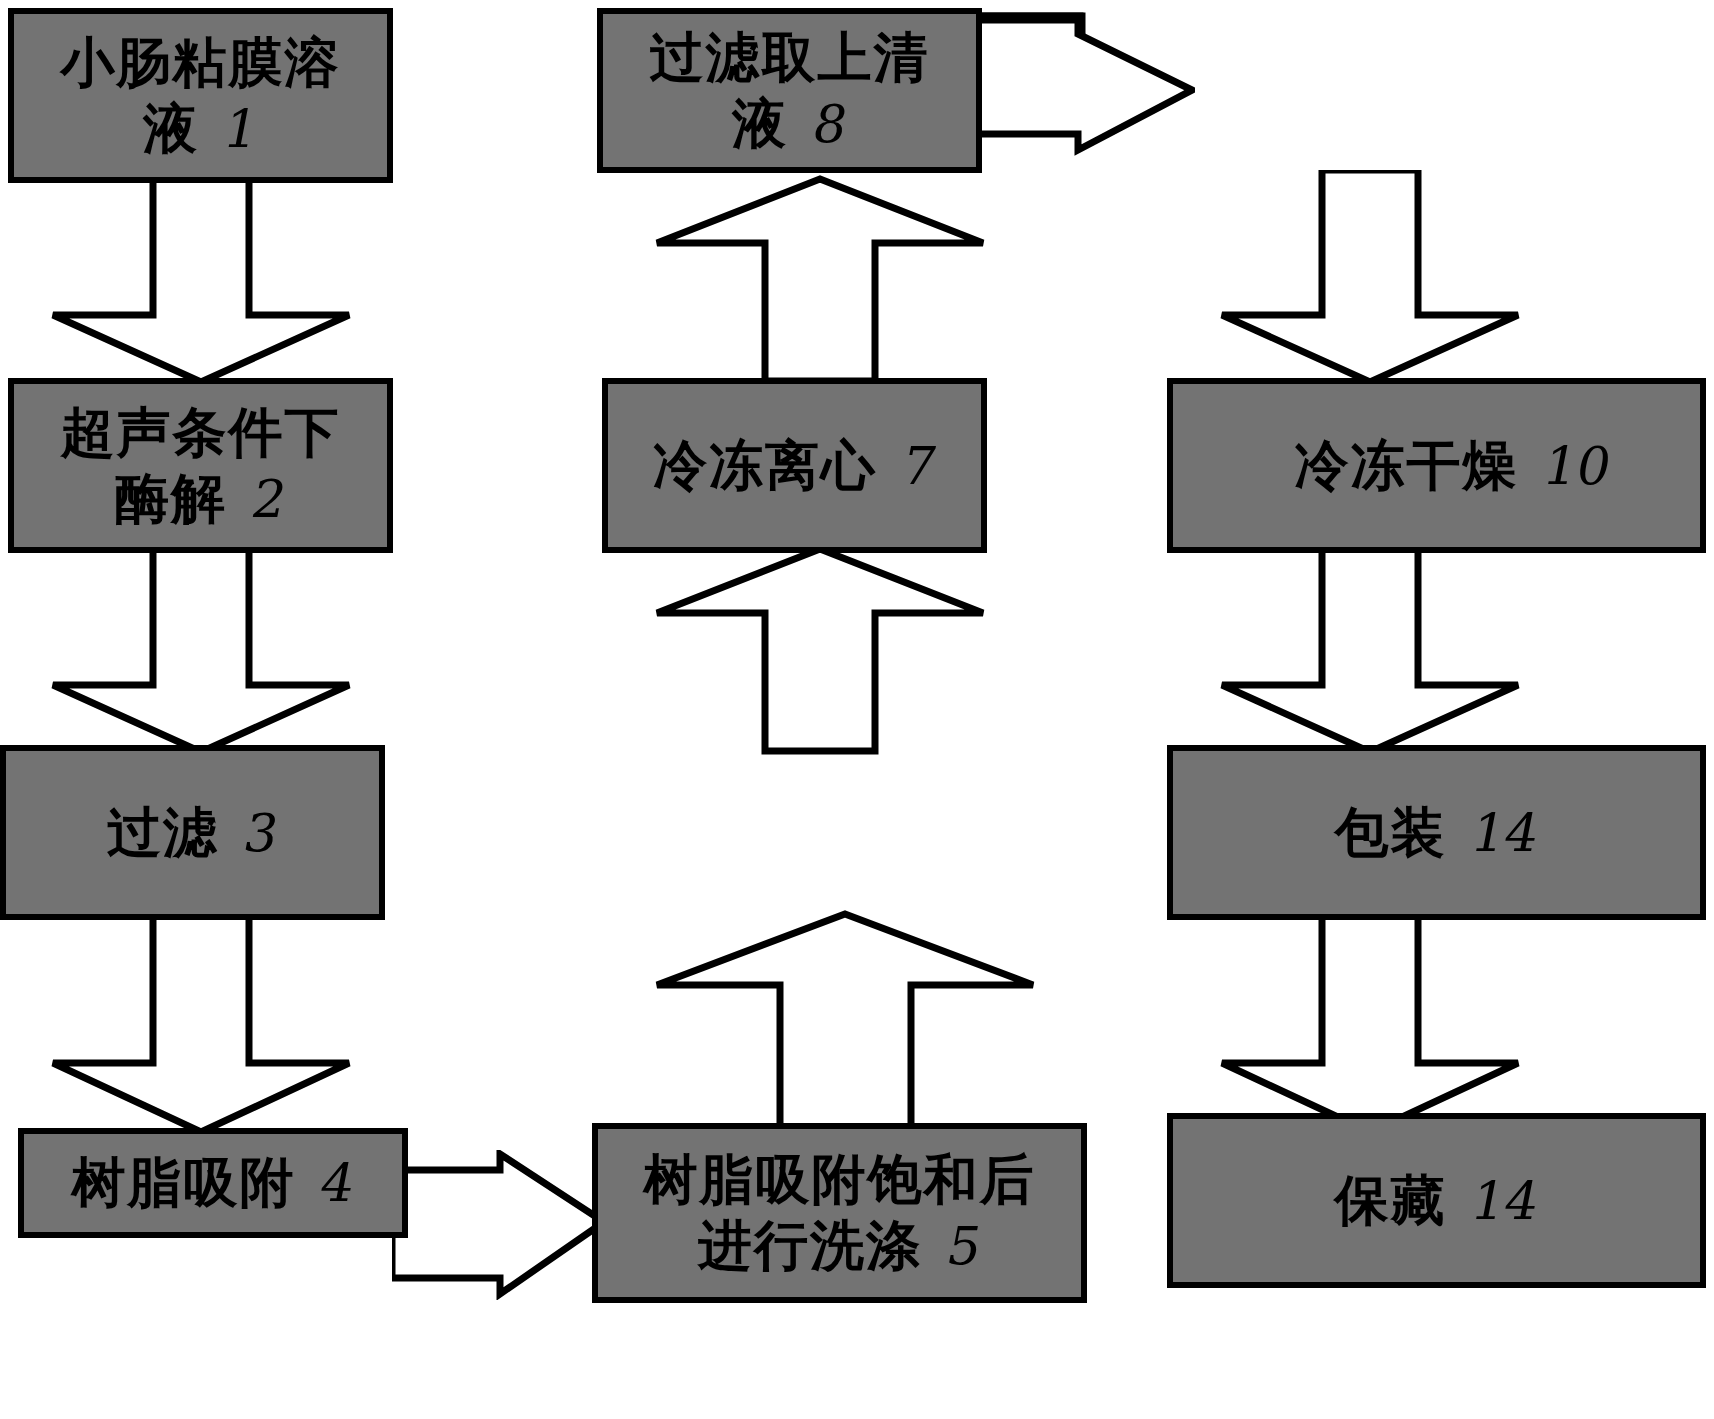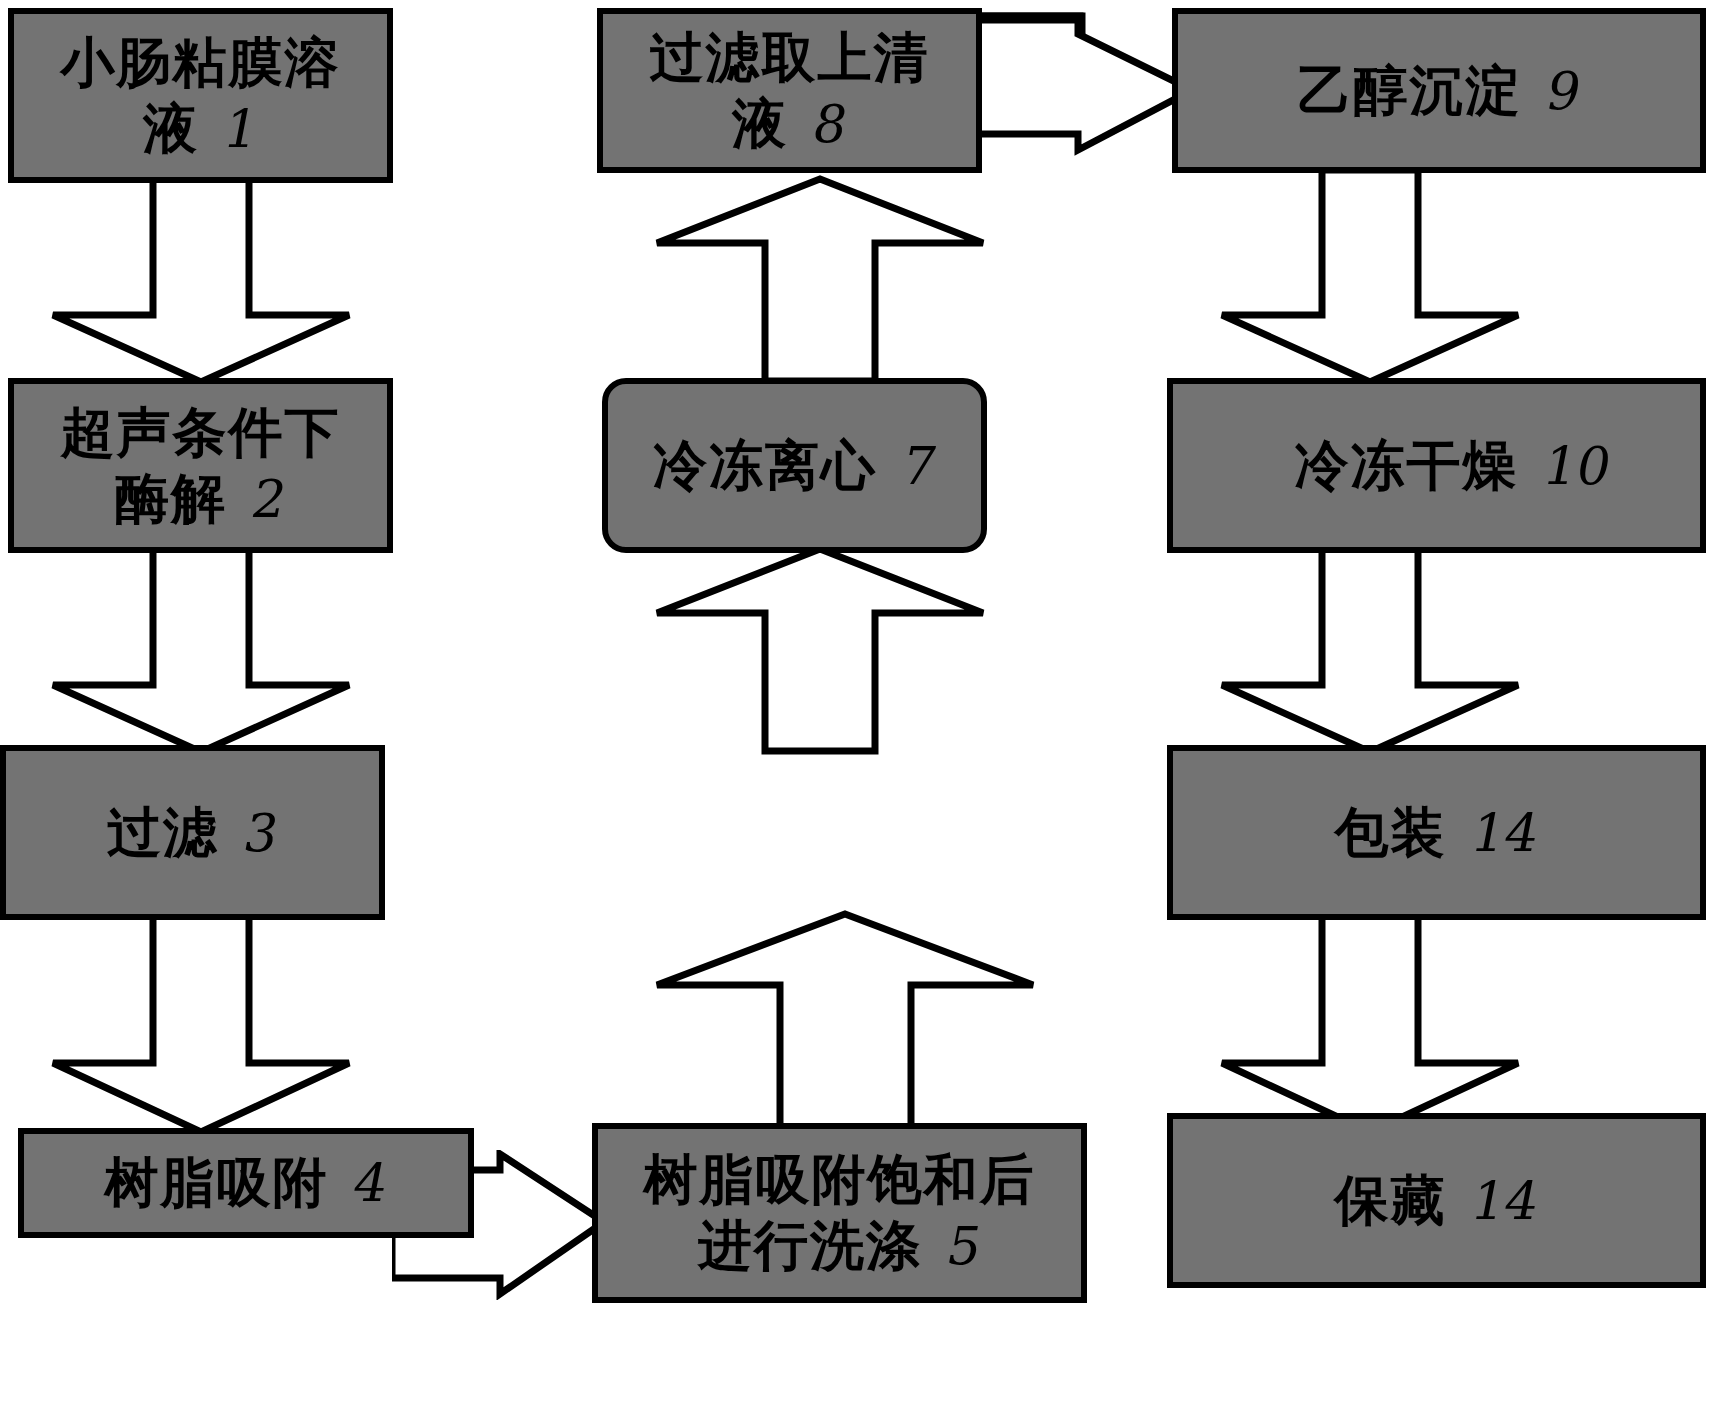--- a/index.html
+++ b/index.html
@@ -124,40 +124,37 @@
   </div>
 
   <div class="node" style="left:8px; top:378px; width:385px; height:175px;">
     <span class="txt">超声条件下<br>酶解<span class="num">2</span></span>
   </div>
 
   <div class="node" style="left:0; top:745px; width:385px; height:175px;">
     <span class="txt">过滤<span class="num">3</span></span>
   </div>
 
-  <div class="node" style="left:18px; top:1128px; width:456px; height:110px;">
+  <div class="node" style="left:18px; top:1128px; width:390px; height:110px;">
     <span class="txt">树脂吸附<span class="num">4</span></span>
   </div>
 
   <div class="node" style="left:592px; top:1123px; width:495px; height:180px;">
     <span class="txt">树脂吸附饱和后<br>进行洗涤<span class="num">5</span></span>
   </div>
 
 
-  <div class="node" style="left:602px; top:378px; width:385px; height:175px;border-radius:24px;">
+  <div class="node" style="left:602px; top:378px; width:385px; height:175px;">
     <span class="txt">冷冻离心<span class="num">7</span></span>
   </div>
 
   <div class="node" style="left:597px; top:8px; width:385px; height:165px;">
     <span class="txt">过滤取上清<br>液<span class="num">8</span></span>
   </div>
 
-  <div class="node" style="left:1172px; top:8px; width:534px; height:165px;">
-    <span class="txt">乙醇沉淀<span class="num">9</span></span>
-  </div>
 
   <div class="node" style="left:1167px; top:378px; width:539px; height:175px;padding-left:32px;">
     <span class="txt">冷冻干燥<span class="num">10</span></span>
   </div>
 
   <div class="node" style="left:1167px; top:745px; width:539px; height:175px;">
     <span class="txt">包装<span class="num">14</span></span>
   </div>
 
   <div class="node" style="left:1167px; top:1113px; width:539px; height:175px;">

